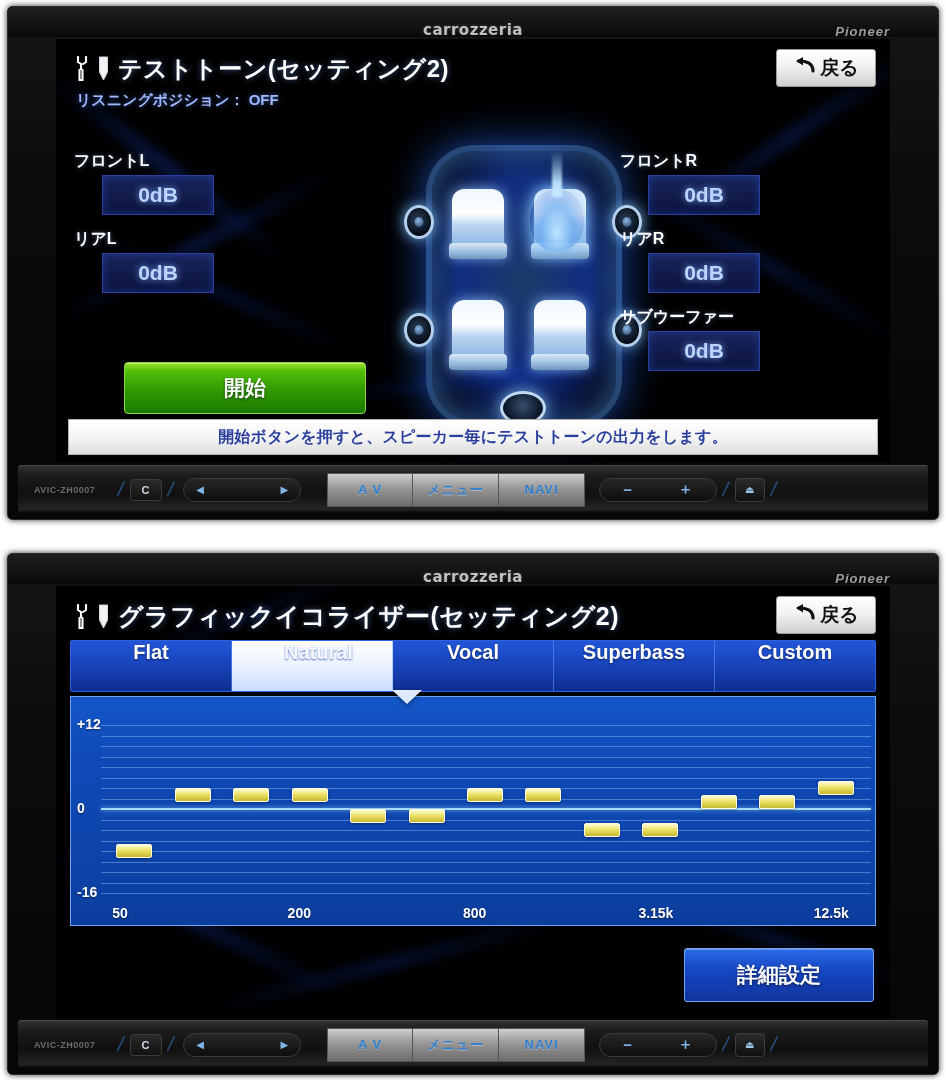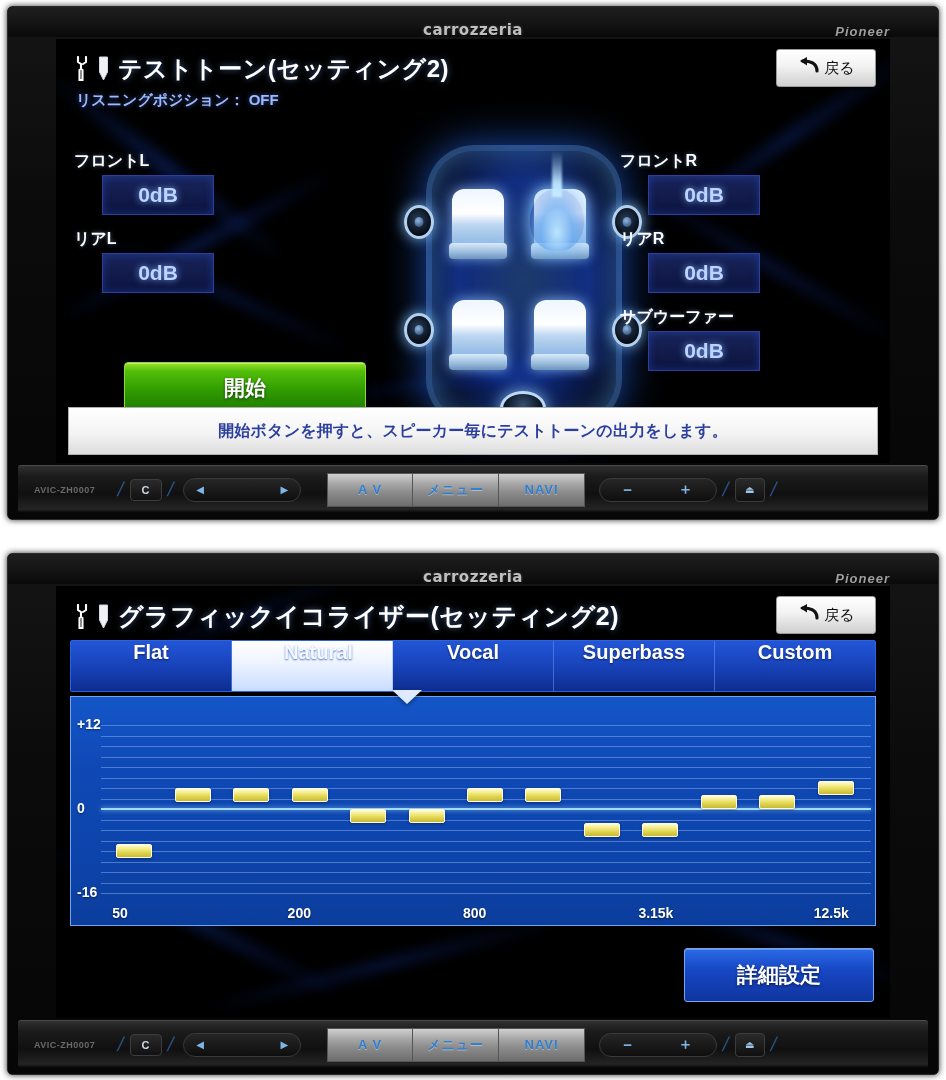--- a/index.html
+++ b/index.html
@@ -76,21 +76,21 @@
 
   
   .back-btn {
     position:absolute; right:14px; top:10px;
     width:100px; height:38px; border-radius:3px;
     background: linear-gradient(180deg,#ffffff 0%, #f2f2f2 45%, #cfcfcf 100%);
     border:1px solid #9a9a9a;
     display:flex; align-items:center; justify-content:center; gap:3px;
     box-shadow: 0 1px 3px rgba(0,0,0,.6);
   }
-  .back-btn .lbl { color:#111; font-size:15px; font-weight:400; }
+  .back-btn .lbl { color:#111; font-size:19px; font-weight:700; }
 
   
   .chan { position:absolute; }
   .chan .lbl {
     color:#ffffff; font-size:16px; font-weight:700;
     text-shadow: 0 0 4px rgba(150,190,255,.5);
     white-space:nowrap;
   }
   .chan .val {
     margin-top:3px; width:112px; height:40px;
@@ -161,21 +161,21 @@
   }
   .wheel::before {
     content:""; position:absolute; left:50%; top:-38px; transform:translateX(-50%);
     width:10px; height:46px;
     background: linear-gradient(180deg, rgba(180,225,255,0) 0%, rgba(190,230,255,.95) 70%, rgba(200,235,255,1) 100%);
     filter: blur(1px);
   }
 
   
   .msgbar {
-    position:absolute; left:12px; right:12px; bottom:8px; height:48px;
+    position:absolute; left:12px; right:12px; bottom:8px; height:36px;
     background: linear-gradient(180deg,#ffffff 0%, #f4f4f4 55%, #dcdcdc 100%);
     border:1px solid #b0b0b0;
     display:flex; align-items:center; justify-content:center;
   }
   .msgbar .txt { color:#2b3f9e; font-size:16px; font-weight:700; letter-spacing:.2px; }
 
   
   .hw {
     position:absolute; left:10px; right:10px; bottom:6px; height:48px;
     background: linear-gradient(180deg,#303030 0%, #1b1b1b 22%, #101010 60%, #242424 92%, #050505 100%);

